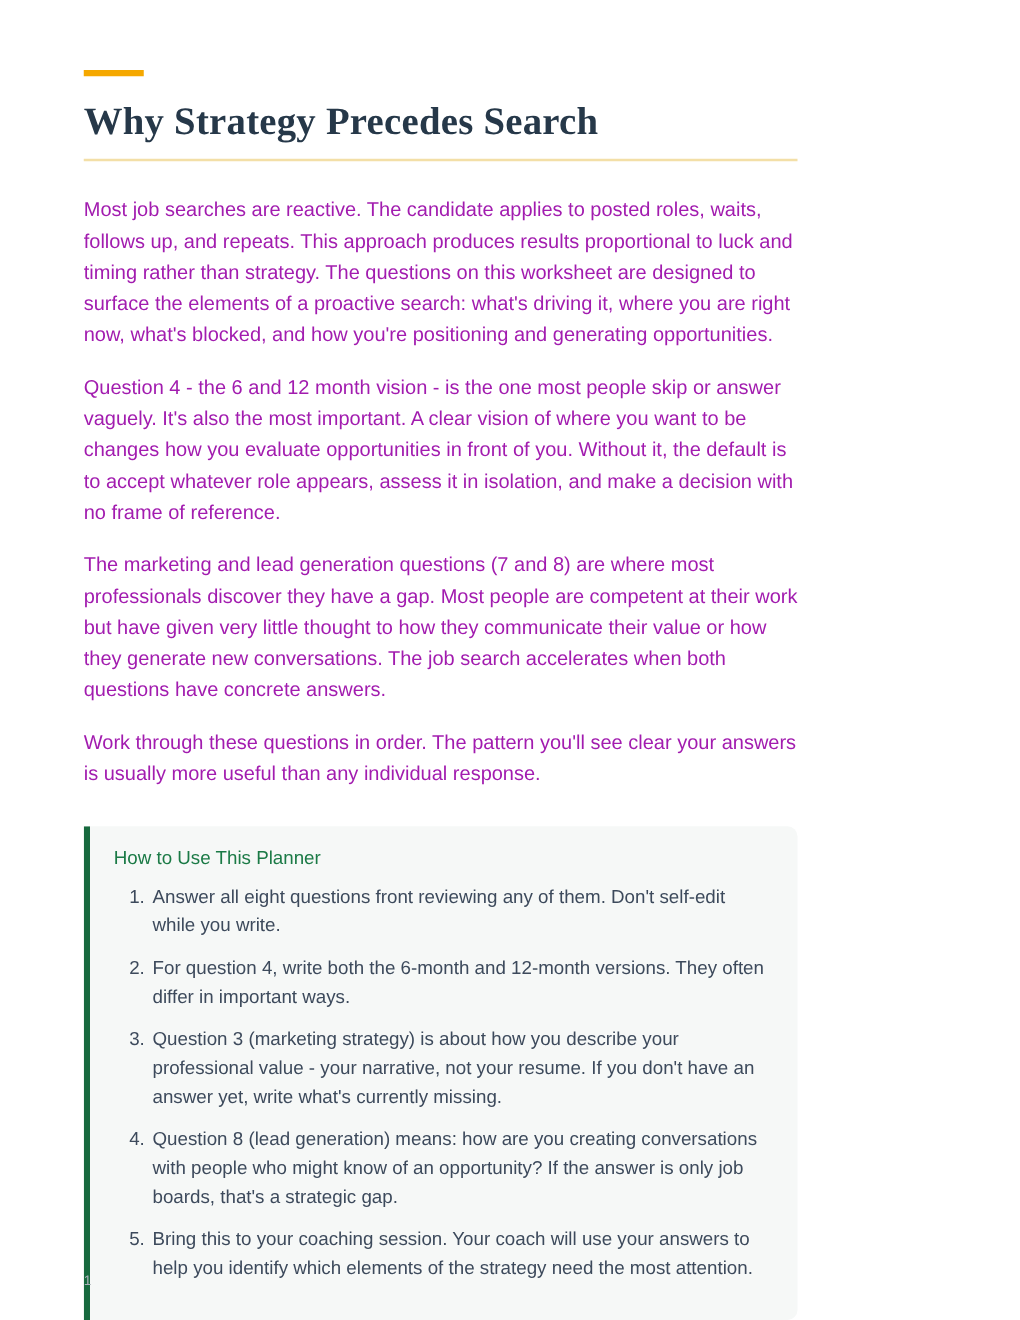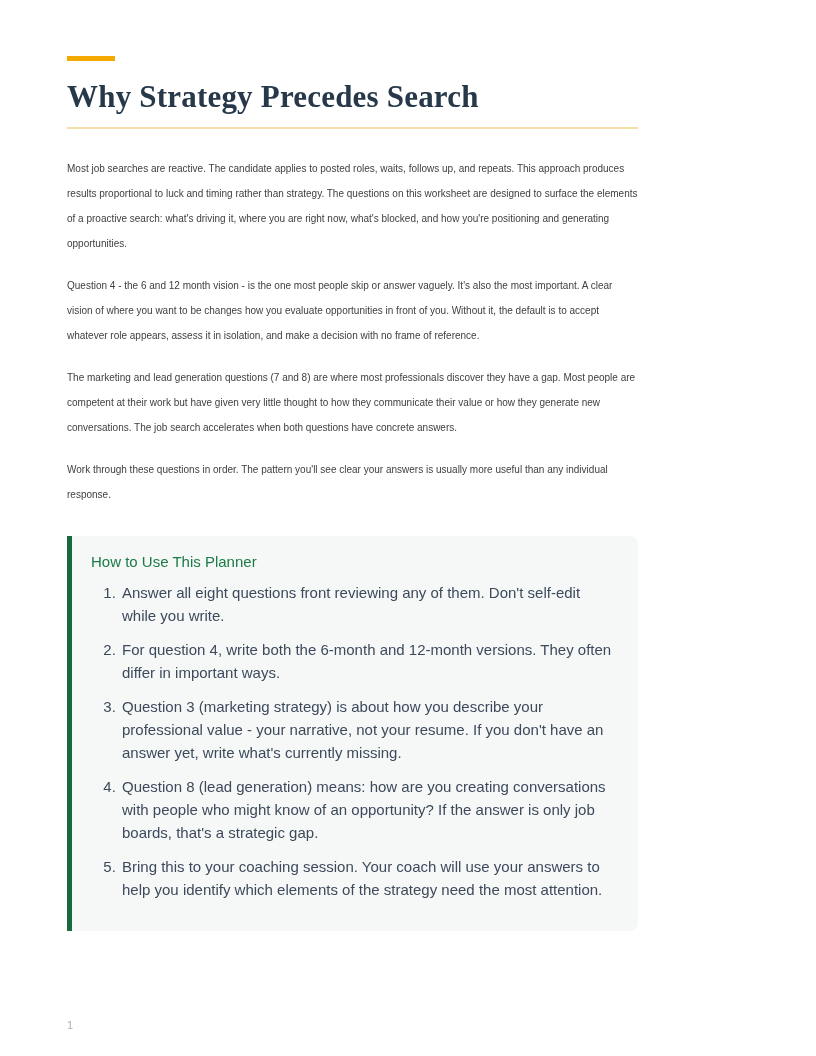--- a/index.html
+++ b/index.html
@@ -31,23 +31,23 @@
     color: #263849;
     line-height: 1.1;
     margin-bottom: 13px;
   }
   .title-rule {
     border: 0;
     border-top: 2px solid #F3DFA7;
     margin-bottom: 27px;
   }
   .intro p {
-    font-size: 10px;
+    font-size: 16px;
     line-height: 25px;
-    color: #404040;
+    color: #a21caf;
     margin-bottom: 17px;
   }
   .callout {
     margin-top: 29px;
     background: #F6F8F7;
     border-left: 5px solid #17693E;
     border-radius: 0 8px 8px 0;
     padding: 17px 24px 30px 19px;
   }
   .callout-title {

